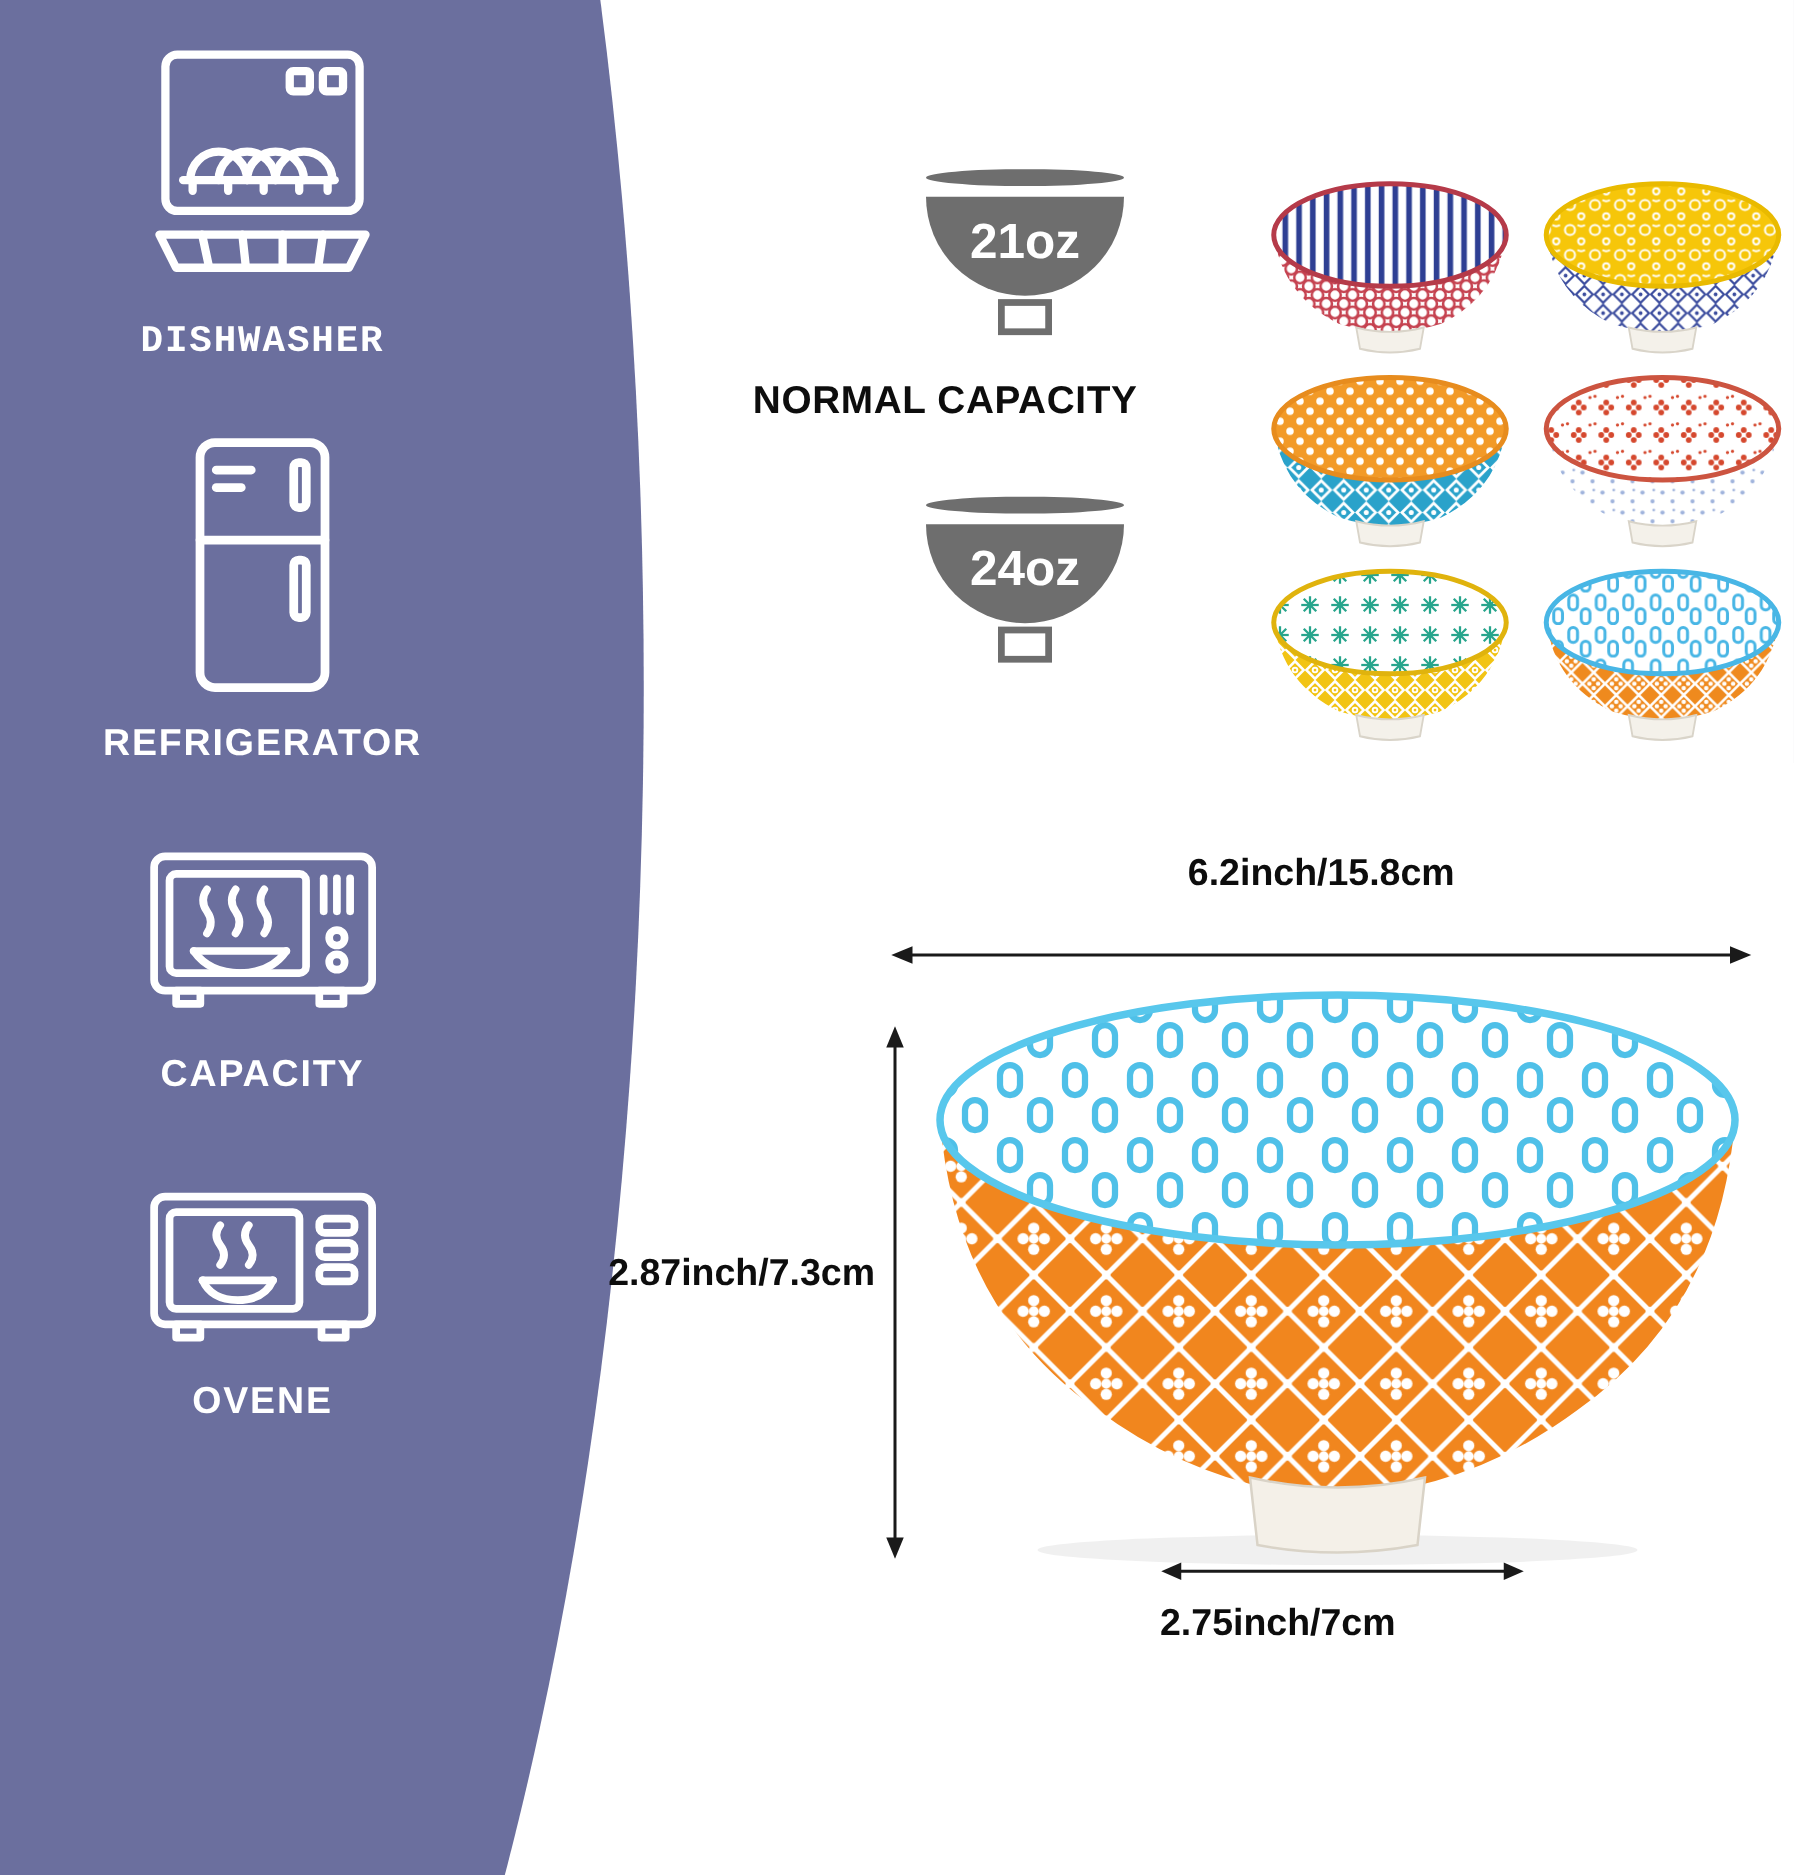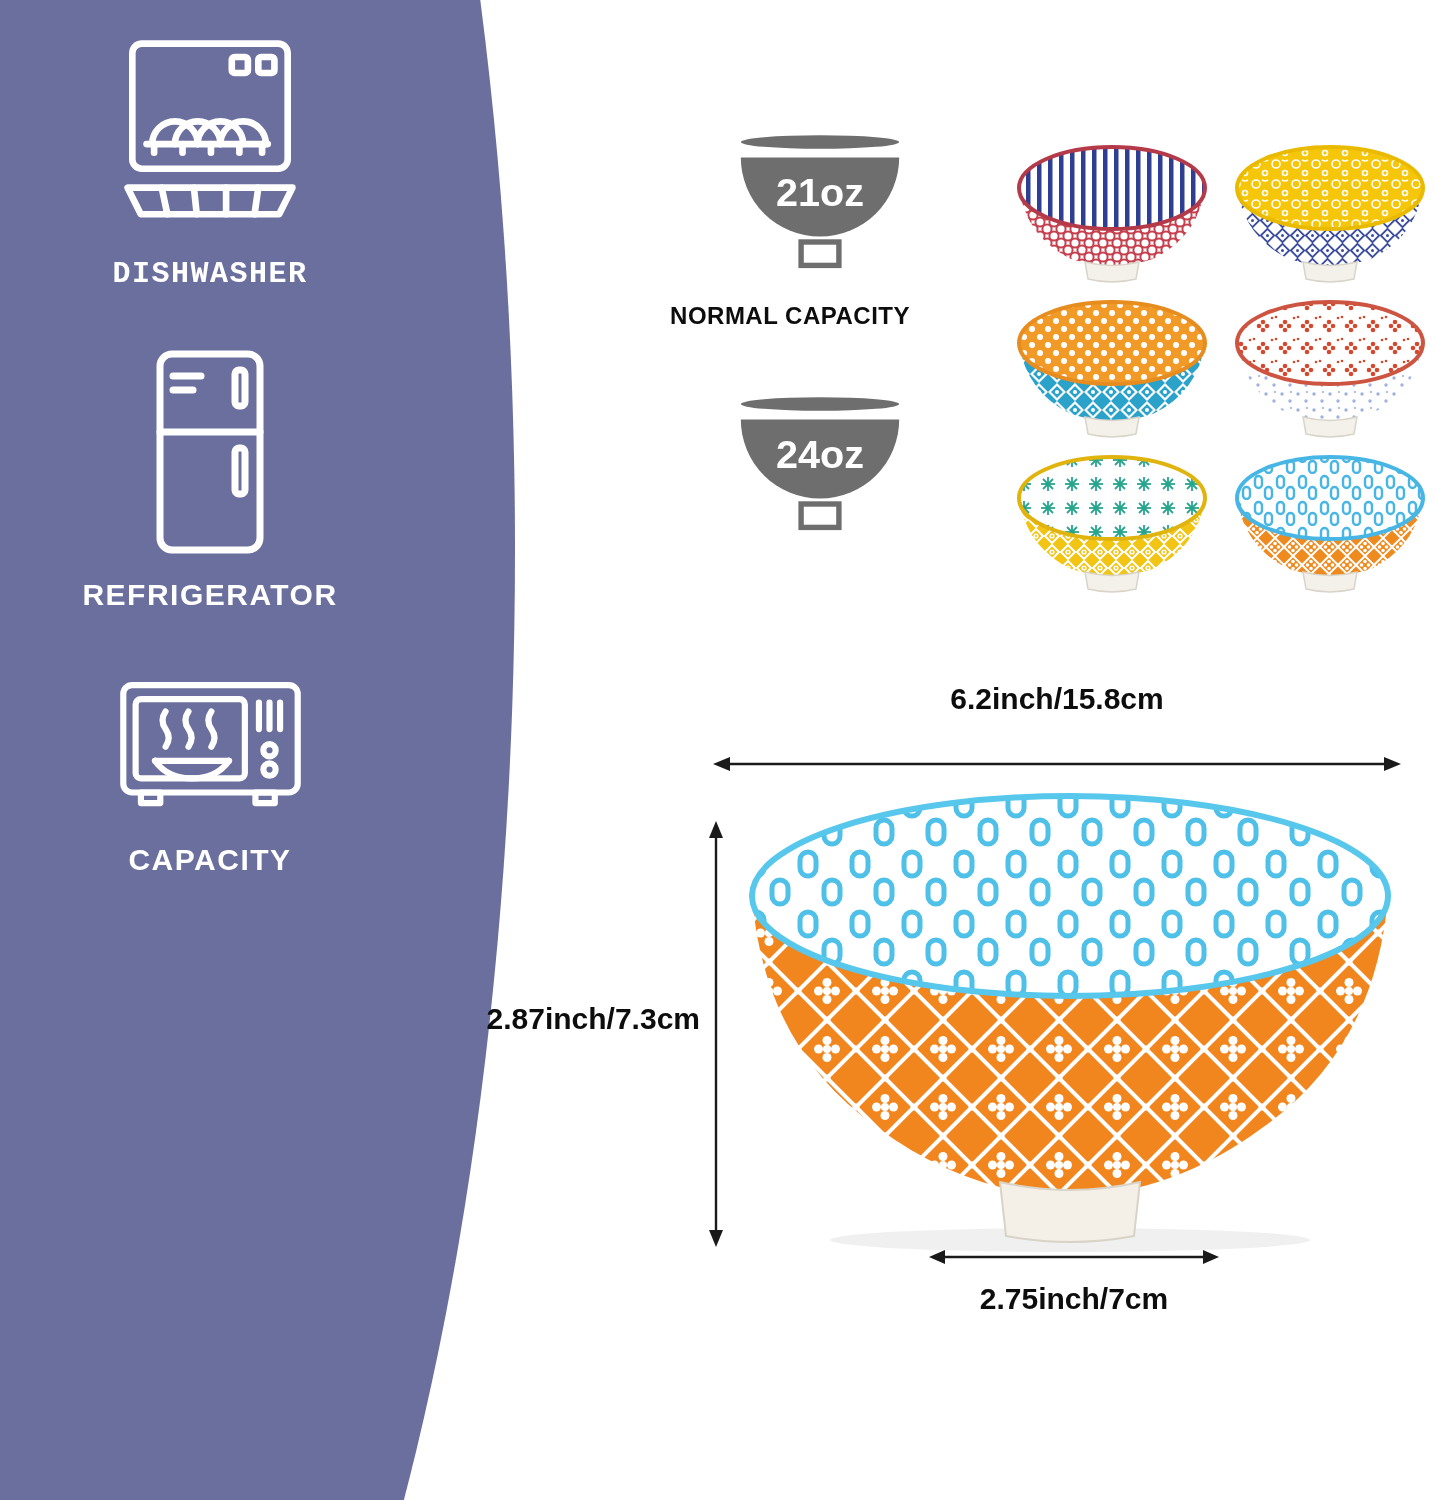--- a/index.html
+++ b/index.html
@@ -27,42 +27,42 @@
   .f4 { top:952px; } .f5 { top:1200px; }
   .feature svg { display:block; }
 
   
   .capacity {
     position:absolute; left:600px; width:310px;
     display:flex; flex-direction:column; align-items:flex-end;
   }
   .cap1 { top:134px; } .cap2 { top:396px; }
   .capacity .caption {
-    margin-top:24px; font-weight:800; font-size:24px; color:#0d0d0d;
+    margin-top:24px; font-weight:800; font-size:31px; color:#0d0d0d;
     letter-spacing:0.5px; white-space:nowrap;
   }
   .cap-oz { font-weight:800; }
 
   
   .bowl-grid {
     position:absolute; left:1012px; top:138px;
     display:grid; grid-template-columns:200px 200px; column-gap:18px; row-gap:5px;
   }
   .bowl-grid svg { width:200px; height:150px; display:block; }
 
   
   #big-bowl { position:absolute; left:740px; top:788px; width:660px; height:470px; }
   .arrow { position:absolute; }
   #width-arrow  { left:712px; top:753px;  width:690px; height:22px; }
   #height-arrow { left:705px; top:820px;  width:22px;  height:428px; }
   #base-arrow   { left:928px; top:1246px; width:292px; height:22px; }
   .dim-label { position:absolute; font-weight:700; font-size:30px; color:#0d0d0d; white-space:nowrap; }
   #width-label  { left:757px; top:682px; width:600px; text-align:center; }
   #height-label { right:735px; top:1002px; }
-  #base-label   { left:928px; top:1282px; width:292px; text-align:center; }
+  #base-label   { left:928px; top:1282px; width:292px; text-align:left; }
 </style>
 </head>
 <body>
 
 <div class="canvas">
 
   <div class="panel-bg"></div>
 
   <div class="feature f1">
     <svg viewBox="0 0 190 210" width="180">
@@ -119,20 +119,38 @@
         <line x1="184" y1="28" x2="184" y2="58"></line>
         <circle cx="172" cy="82" r="7"></circle>
         <circle cx="172" cy="104" r="7"></circle>
         <rect x="26" y="130" width="22" height="12"></rect>
         <rect x="156" y="130" width="22" height="12"></rect>
       </g>
     </svg>
     <div class="flabel">CAPACITY</div>
   </div>
 
+  <div class="feature f4">
+    <svg viewBox="0 0 210 150" width="185">
+      <g fill="none" stroke="#ffffff" stroke-width="7" stroke-linecap="round" stroke-linejoin="round">
+        <rect x="6" y="6" width="198" height="116" rx="10"></rect>
+        <rect x="20" y="20" width="118" height="88" rx="6"></rect>
+        <path d="M66,32 q-7,9 0,18 t0,18"></path>
+        <path d="M92,32 q-7,9 0,18 t0,18"></path>
+        <path d="M50,82 h64"></path>
+        <path d="M50,82 q8,18 32,18 q24,0 32,-18"></path>
+        <rect x="156" y="26" width="32" height="13" rx="5"></rect>
+        <rect x="156" y="48" width="32" height="13" rx="5"></rect>
+        <rect x="156" y="70" width="32" height="13" rx="5"></rect>
+        <rect x="26" y="122" width="22" height="12"></rect>
+        <rect x="158" y="122" width="22" height="12"></rect>
+      </g>
+    </svg>
+    <div class="flabel">OVENE</div>
+  </div>
 
 
   <div class="capacity cap1">
     <svg viewBox="0 0 200 160" width="180" height="144">
       <ellipse cx="100" cy="9" rx="88" ry="7.5" fill="#6e6e6e"></ellipse>
       <path d="M12,26 A88,88 0 0 0 188,26 Z" fill="#6e6e6e"></path>
       <rect x="79" y="120" width="42" height="26" fill="#ffffff" stroke="#6e6e6e" stroke-width="6"></rect>
       <text x="100" y="80" text-anchor="middle" font-size="44" font-weight="800" fill="#ffffff" class="cap-oz">21oz</text>
     </svg>
     <div class="caption">NORMAL CAPACITY</div>

